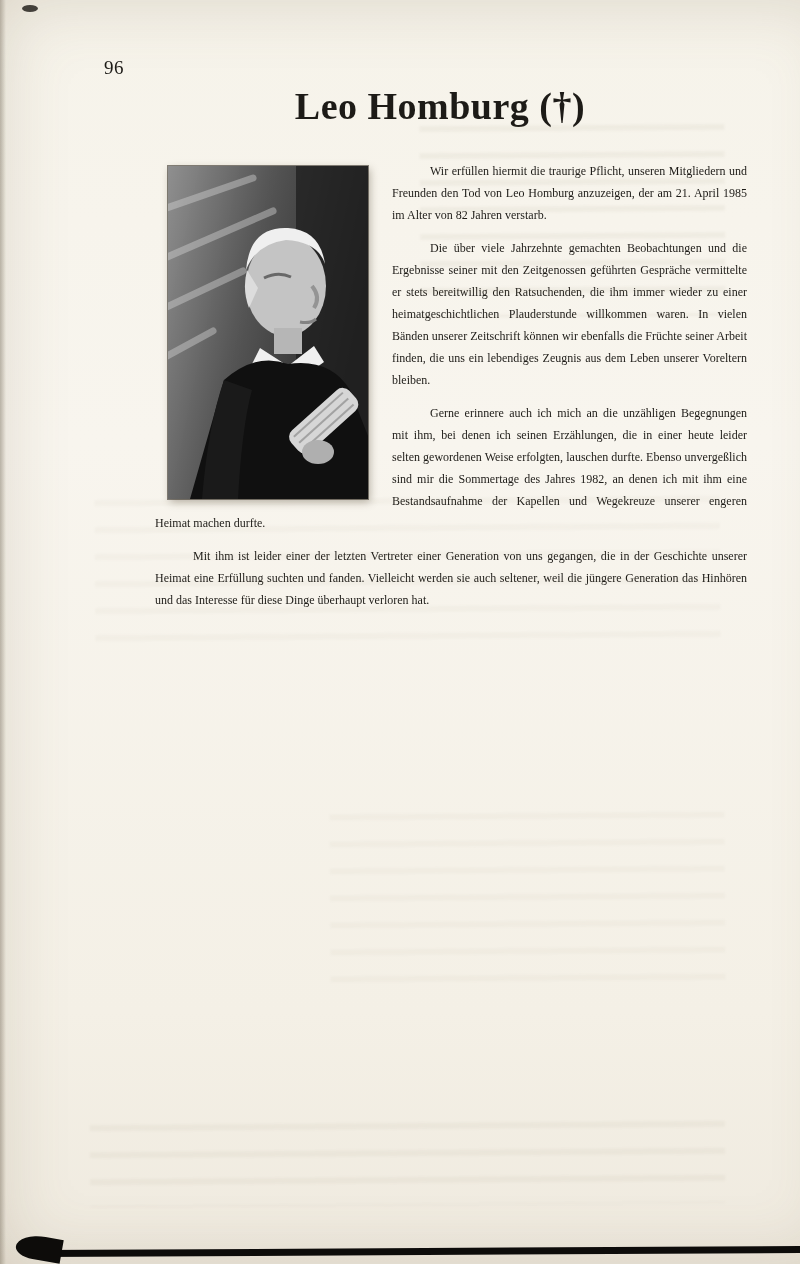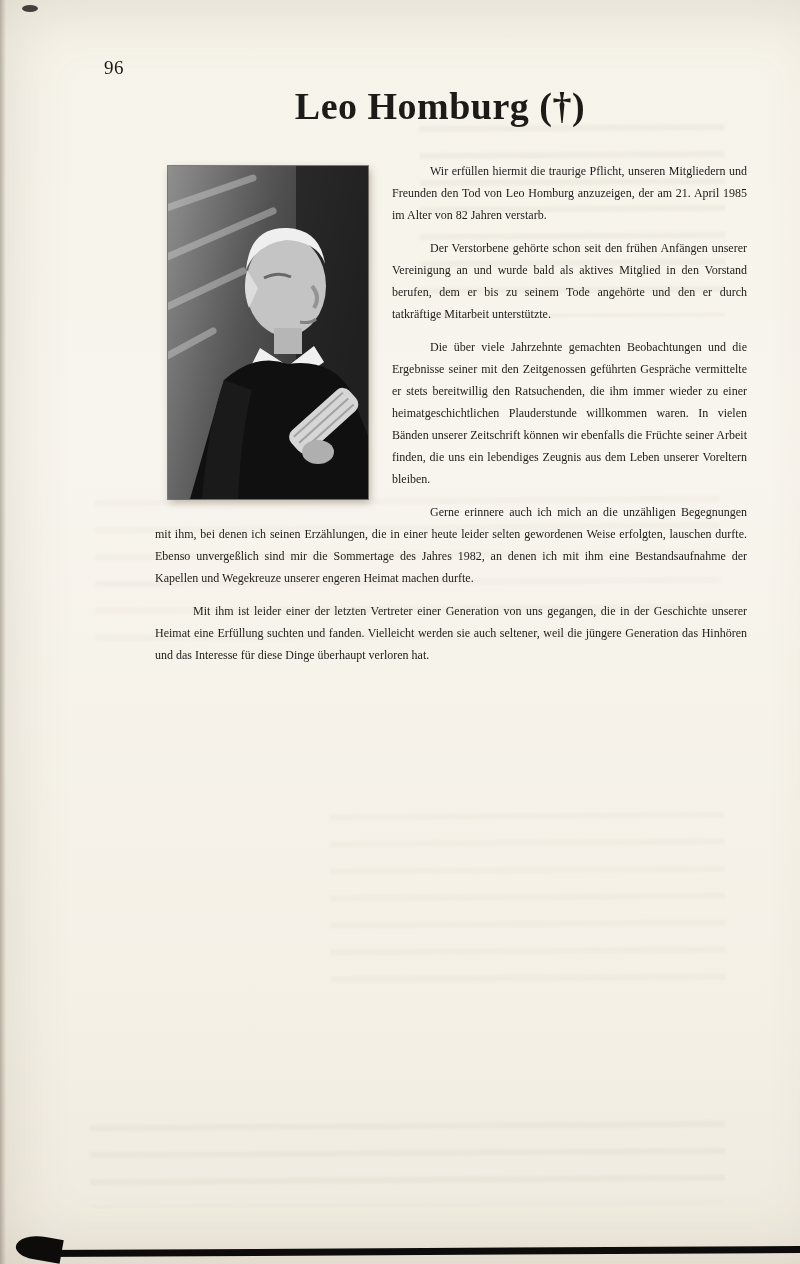--- a/index.html
+++ b/index.html
@@ -174,21 +174,20 @@
           <rect x="118" y="244" width="78" height="28" rx="9" fill="#d7d0be"></rect>
           <line x1="124" y1="250" x2="190" y2="250" stroke="#a79f8c" stroke-width="2"></line>
           <line x1="124" y1="258" x2="190" y2="258" stroke="#a79f8c" stroke-width="2"></line>
           <line x1="124" y1="266" x2="190" y2="266" stroke="#a79f8c" stroke-width="2"></line>
         </g>
         <ellipse cx="150" cy="286" rx="16" ry="12" fill="#b4ab9a"></ellipse>
       </svg>
     </figure>
 
     <p>Wir erfüllen hiermit die traurige Pflicht, unseren Mitgliedern und Freunden den Tod von Leo Homburg anzuzeigen, der am 21. April 1985 im Alter von 82 Jahren verstarb.</p>
-    <p>Der Verstorbene gehörte schon seit den frühen Anfängen unserer Vereinigung an und wurde bald als aktives Mitglied in den Vorstand berufen, dem er bis zu seinem Tode angehörte und den er durch tatkräftige Mitarbeit unterstützte.</p>
     <p>Die über viele Jahrzehnte gemachten Beobachtungen und die Ergebnisse seiner mit den Zeitgenossen geführten Gespräche vermittelte er stets bereitwillig den Ratsuchenden, die ihm immer wieder zu einer heimatgeschichtlichen Plauderstunde willkommen waren. In vielen Bänden unserer Zeitschrift können wir ebenfalls die Früchte seiner Arbeit finden, die uns ein lebendiges Zeugnis aus dem Leben unserer Voreltern bleiben.</p>
     <p>Gerne erinnere auch ich mich an die unzähligen Begegnungen mit ihm, bei denen ich seinen Erzählungen, die in einer heute leider selten gewordenen Weise erfolgten, lauschen durfte. Ebenso unvergeßlich sind mir die Sommertage des Jahres 1982, an denen ich mit ihm eine Bestandsaufnahme der Kapellen und Wegekreuze unserer engeren Heimat machen durfte.</p>
     <p>Mit ihm ist leider einer der letzten Vertreter einer Generation von uns gegangen, die in der Geschichte unserer Heimat eine Erfüllung suchten und fanden. Vielleicht werden sie auch seltener, weil die jüngere Generation das Hinhören und das Interesse für diese Dinge überhaupt verloren hat.</p>
 
   </div>
 
   <div class="bleed bleed-a"></div>
   <div class="bleed bleed-b"></div>
   <div class="bleed bleed-c"></div>
   <div class="bleed bleed-d"></div>

